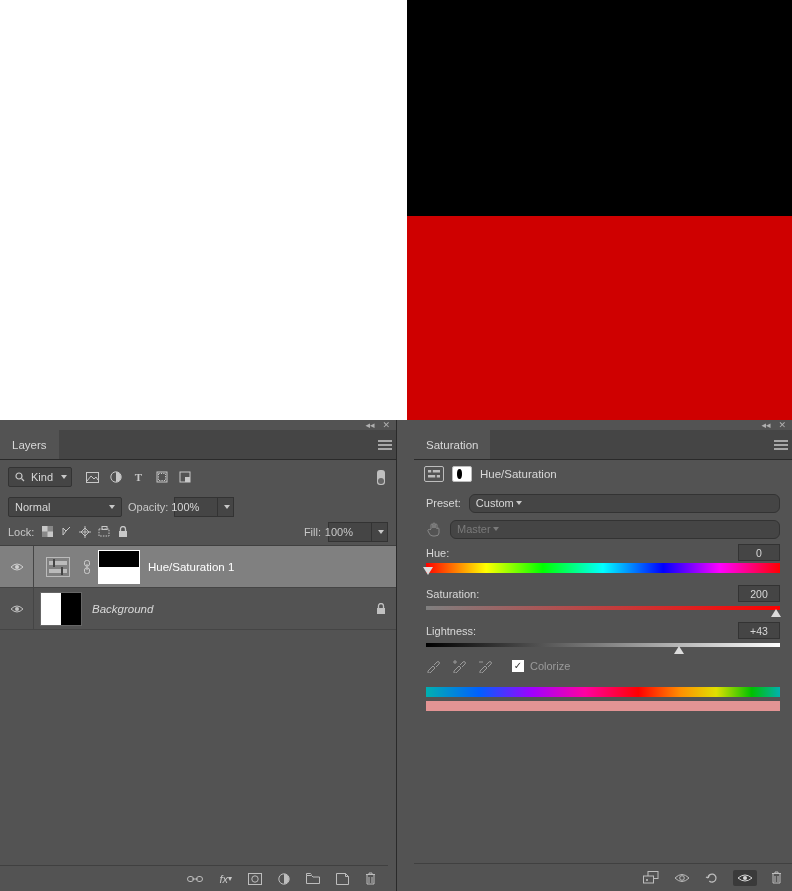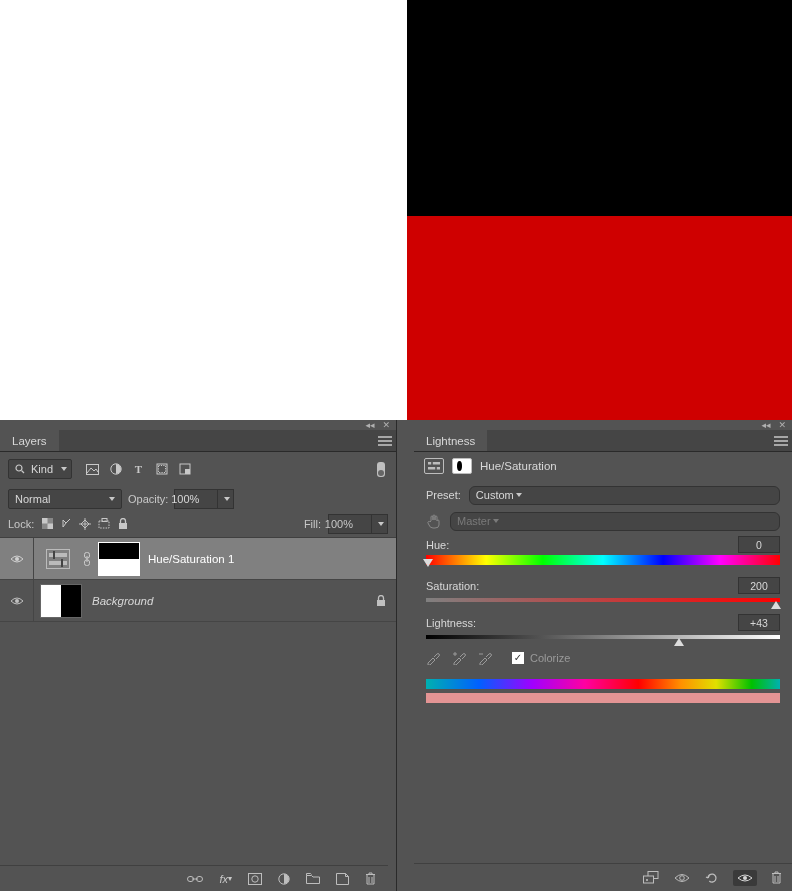--- a/index.html
+++ b/index.html
@@ -8,21 +8,21 @@
   
   .canvas { position: absolute; top: 0; left: 0; width: 792px; height: 420px; }
   .canvas-left { position: absolute; top: 0; left: 0; width: 407px; height: 420px; background: #ffffff; }
   .canvas-tr { position: absolute; top: 0; left: 407px; width: 385px; height: 216px; background: #000000; }
   .canvas-br { position: absolute; top: 216px; left: 407px; width: 385px; height: 204px; background: #cf0000; }
 
   
   .panel { position: absolute; background: #535353; color: #d8d8d8; font-size: 11px; }
   .panel-topbar { height: 10px; background: #535353; display:flex; justify-content:flex-end; align-items:center; gap:8px; padding-right:6px; color:#b0b0b0; }
   .panel-topbar .tw { font-size:9px; cursor:pointer; }
-  .panel-tabs { display: flex; align-items: stretch; height: 22px; background: #454545; border-bottom:1px solid #2a2a2a; }
+  .panel-tabs { display: flex; align-items: stretch; height: 30px; background: #454545; border-bottom:1px solid #2a2a2a; }
   .panel-tab { padding: 0 12px; display:flex; align-items:center; background:#535353; color:#d8d8d8; font-size:11.5px; border-right:0; }
   .panel-menu { margin-left:auto; width:22px; display:flex; align-items:center; justify-content:center; color:#c8c8c8; }
   .panel-menu svg { width:14px; height:10px; }
 
   
   .layers { top: 420px; left: 0; width: 397px; height: 471px; border-right: 1px solid #2a2a2a; }
   .layers .row { display:flex; align-items:center; gap:6px; padding: 4px 8px 0 8px; height: 30px; }
   .filter-kind { display:flex; align-items:center; background:#454545; border:1px solid #333; height:20px; padding:0 4px 0 6px; gap:6px; border-radius:2px; }
   .filter-kind svg { width:10px; height:10px; fill:#c8c8c8;}
   .chev { width:0; height:0; border-left:3px solid transparent; border-right:3px solid transparent; border-top:4px solid #c8c8c8; margin-left:2px; }
@@ -294,21 +294,21 @@
       </span>
   </div>
 </div>
 
 <div class="panel props">
   <div class="panel-topbar">
     <span class="tw">◂◂</span>
     <span class="tw">✕</span>
   </div>
   <div class="panel-tabs">
-    <div class="panel-tab">Lightness</div>
+    <div class="panel-tab">Saturation</div>
     <div class="panel-menu">
       <svg viewBox="0 0 14 10">
           <path d="M0 1h14M0 5h14M0 9h14" stroke="#c8c8c8" stroke-width="1.4"></path>
         </svg>
     </div>
   </div>
 
   <div class="props-head">
     <div class="ic-box">
       <svg width="14" height="10" viewBox="0 0 14 10">

